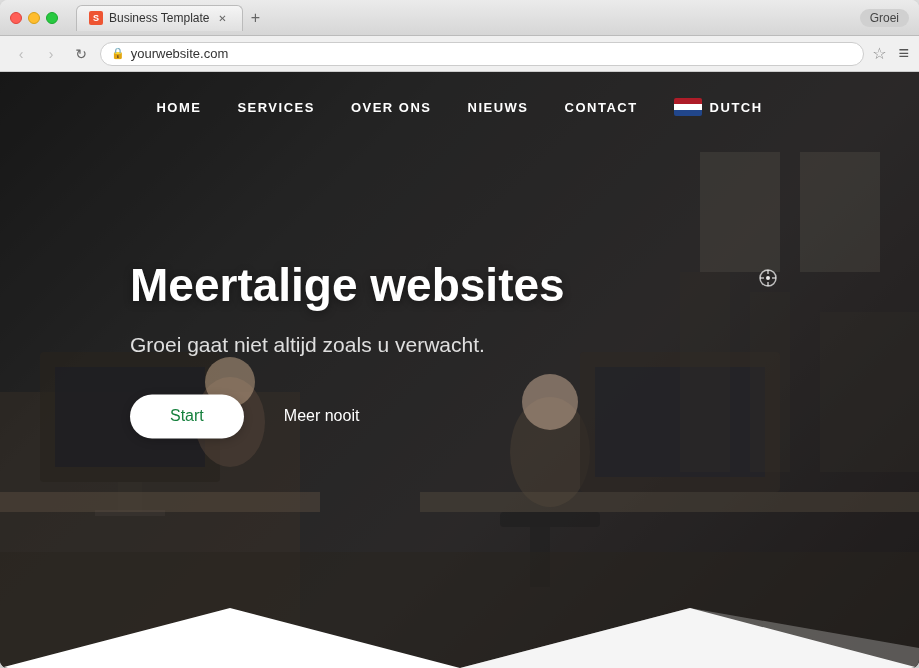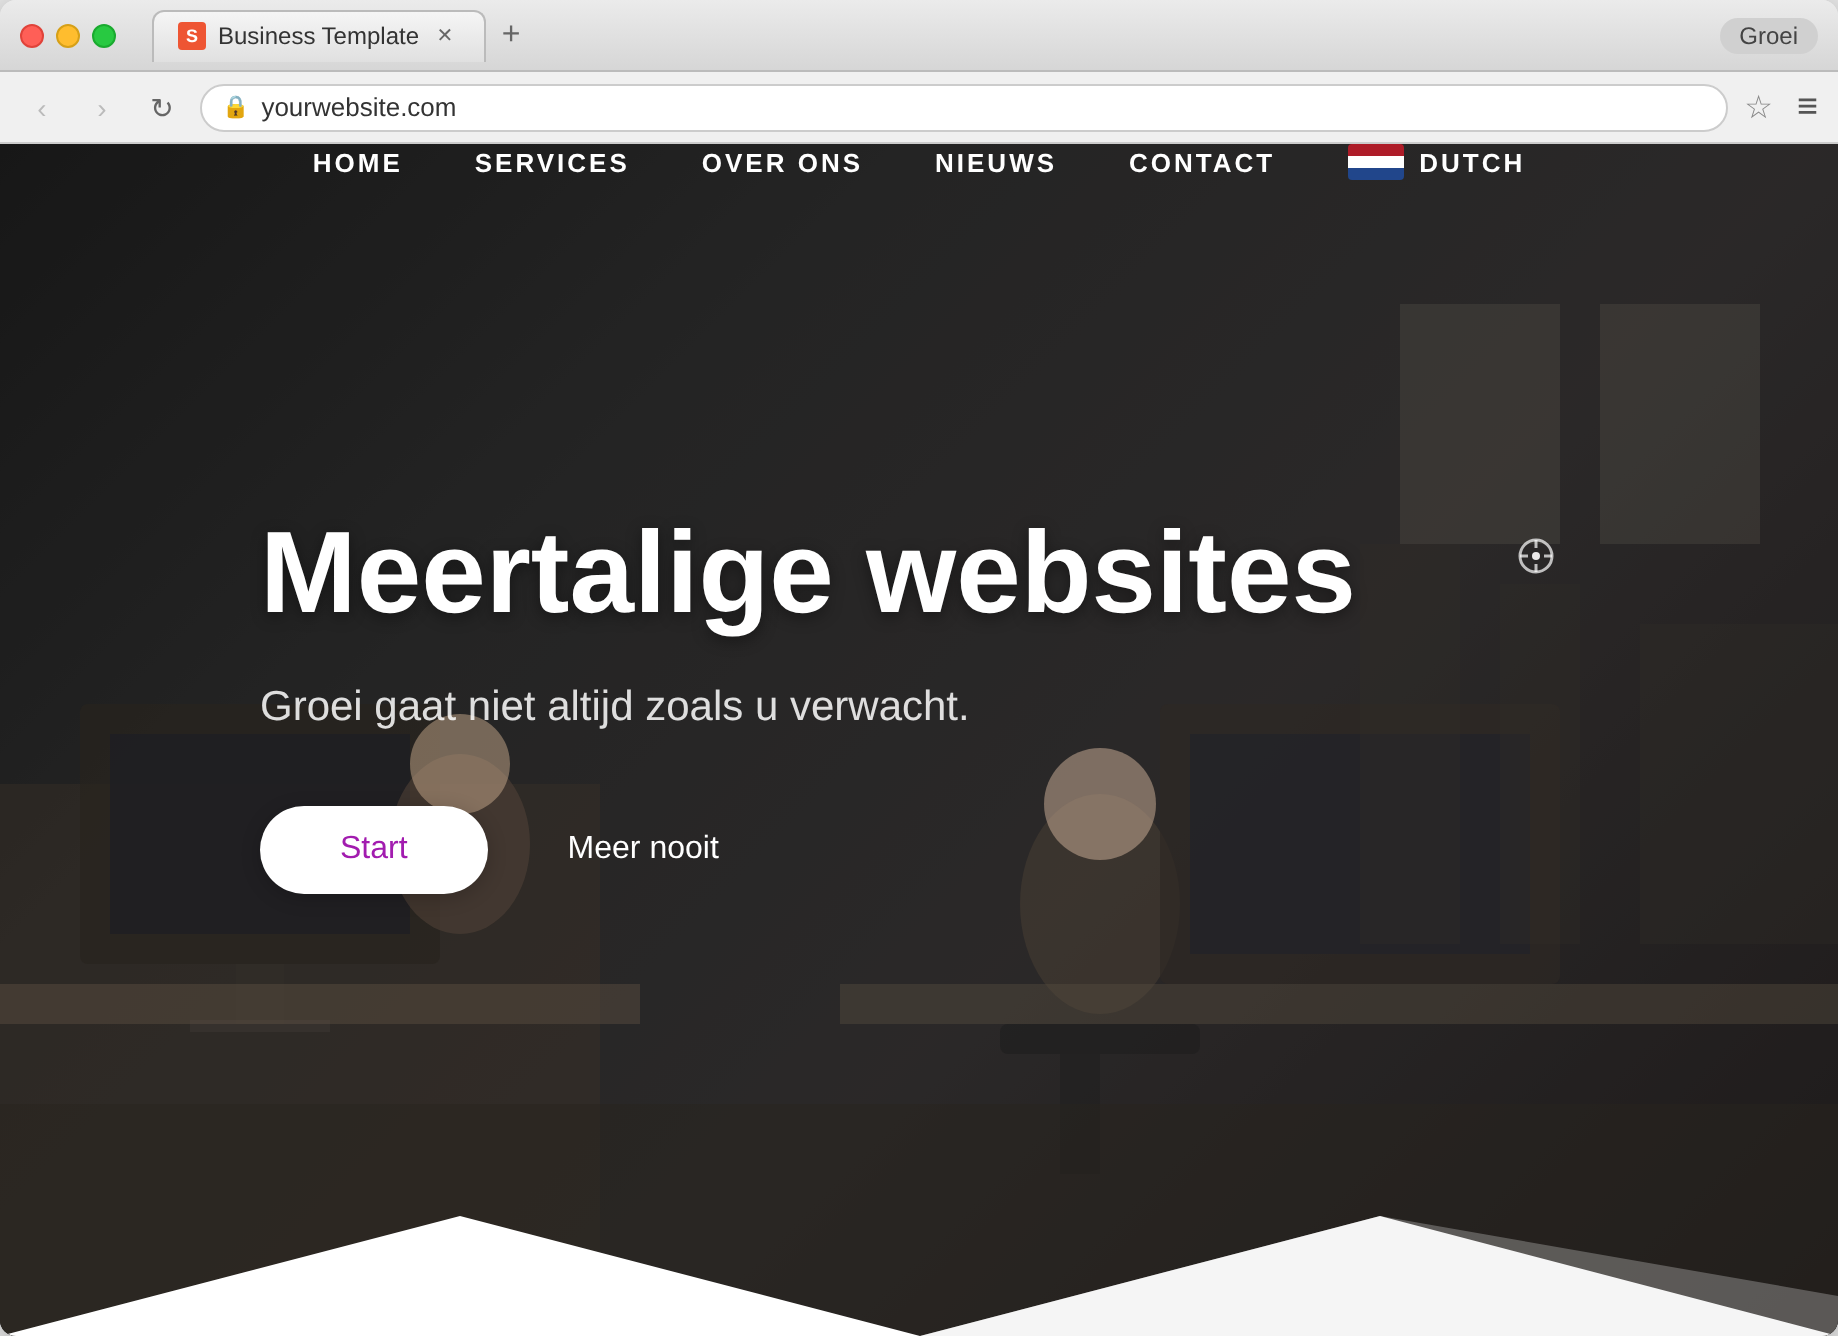--- a/index.html
+++ b/index.html
@@ -198,21 +198,21 @@
     }
 
     
     nav {
       position: absolute;
       top: 0;
       left: 0;
       right: 0;
       height: 70px;
       display: flex;
-      align-items: flex-start;
+      align-items: center;
       justify-content: center;
       z-index: 10;
     }
 
     .nav-links {
       display: flex;
       align-items: center;
       gap: 36px;
     }
 
@@ -253,21 +253,21 @@
       transform: translate(-50%, -50%);
       text-align: left;
       left: 130px;
       transform: translateY(-45%);
       z-index: 10;
       top: 45%;
     }
 
     .hero-title {
       color: white;
-      font-size: 58px;
+      font-size: 46px;
       font-weight: 700;
       line-height: 1.2;
       margin-bottom: 20px;
       text-shadow: 0 2px 8px rgba(0,0,0,0.4);
     }
 
     .hero-subtitle {
       color: rgba(255,255,255,0.85);
       font-size: 21px;
       margin-bottom: 36px;
@@ -275,21 +275,21 @@
     }
 
     .hero-buttons {
       display: flex;
       gap: 20px;
       align-items: center;
     }
 
     .btn-start {
       background: white;
-      color: #a21caf;
+      color: #15803d;
       border: none;
       border-radius: 30px;
       padding: 13px 40px;
       font-size: 16px;
       font-weight: 500;
       cursor: pointer;
       box-shadow: 0 2px 10px rgba(0,0,0,0.2);
     }
 
     .btn-meer {

